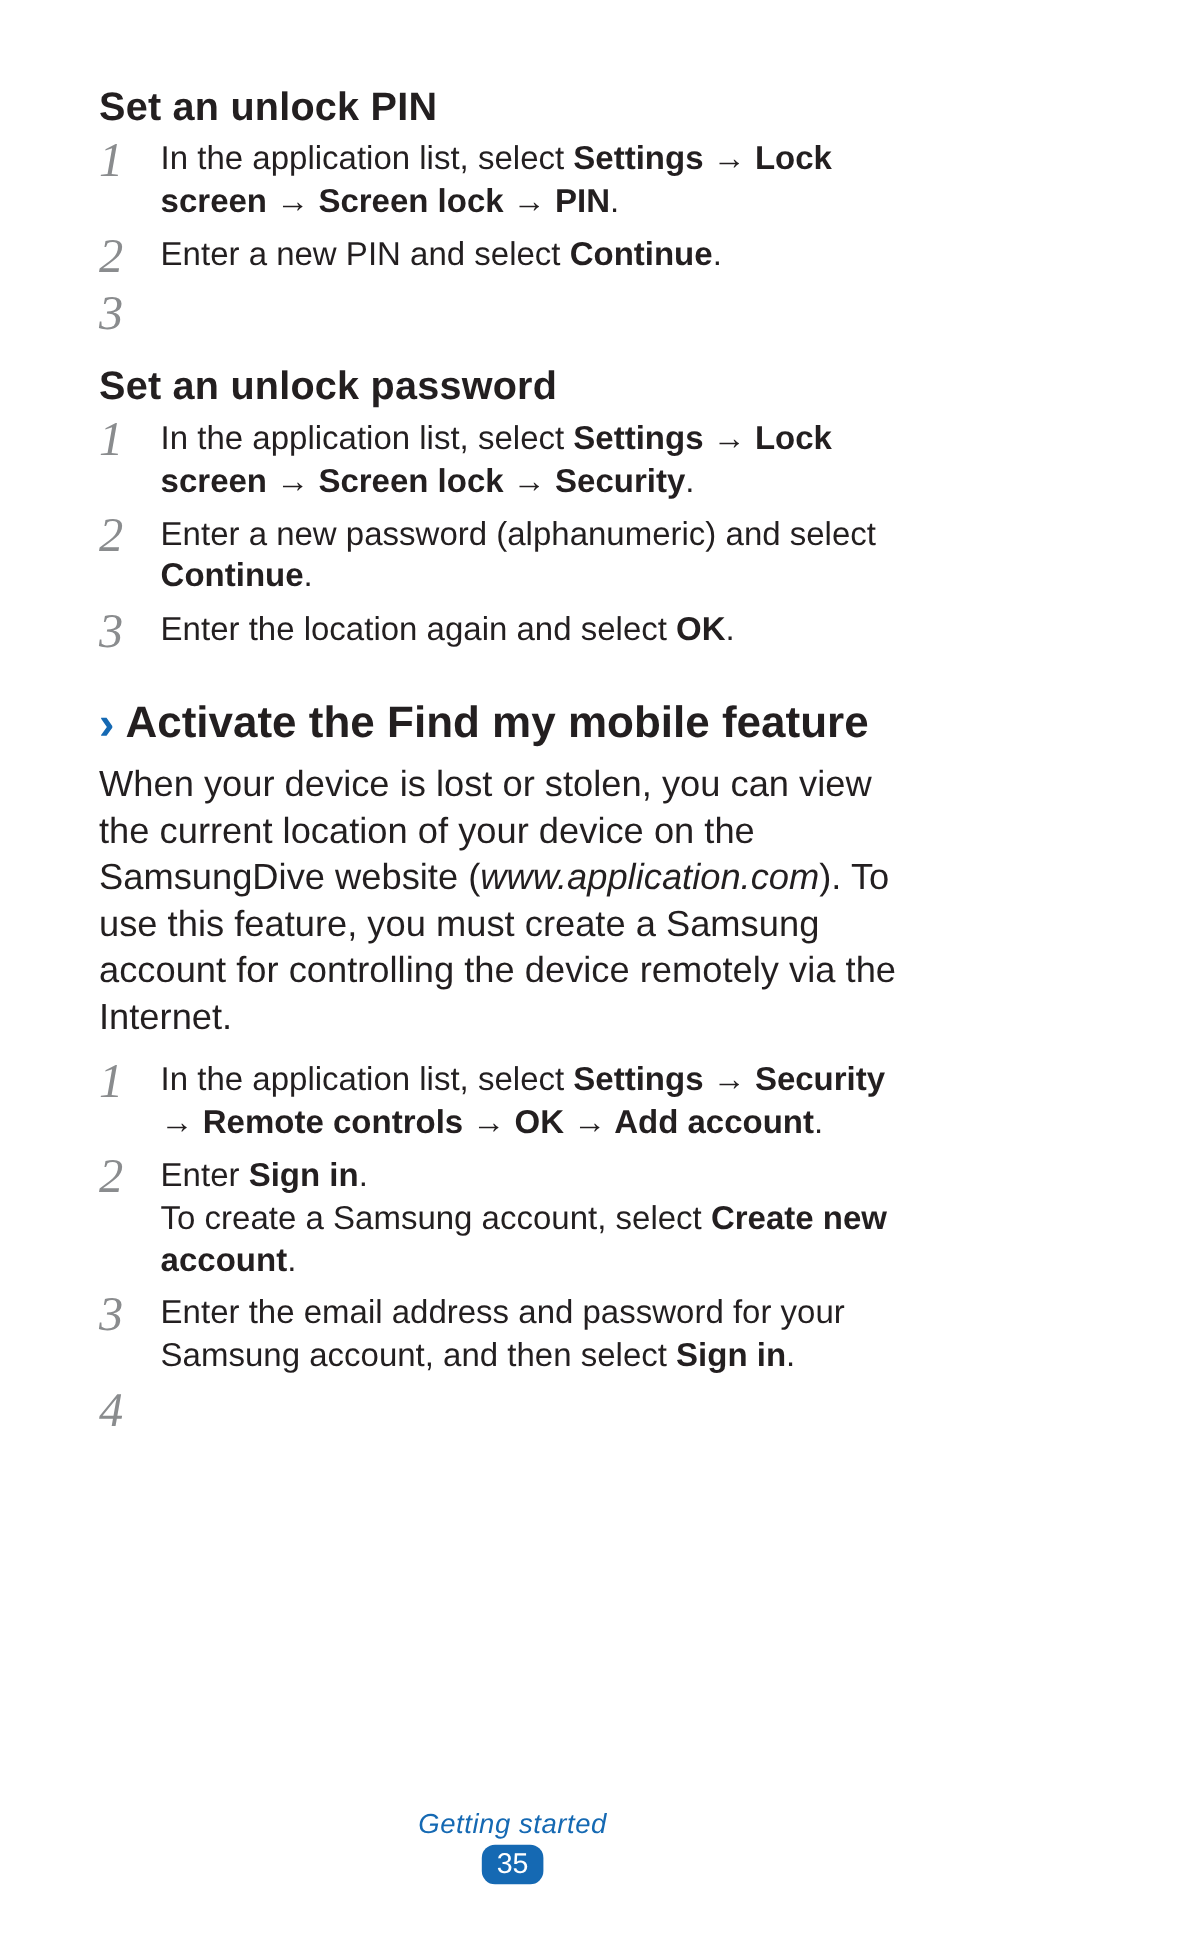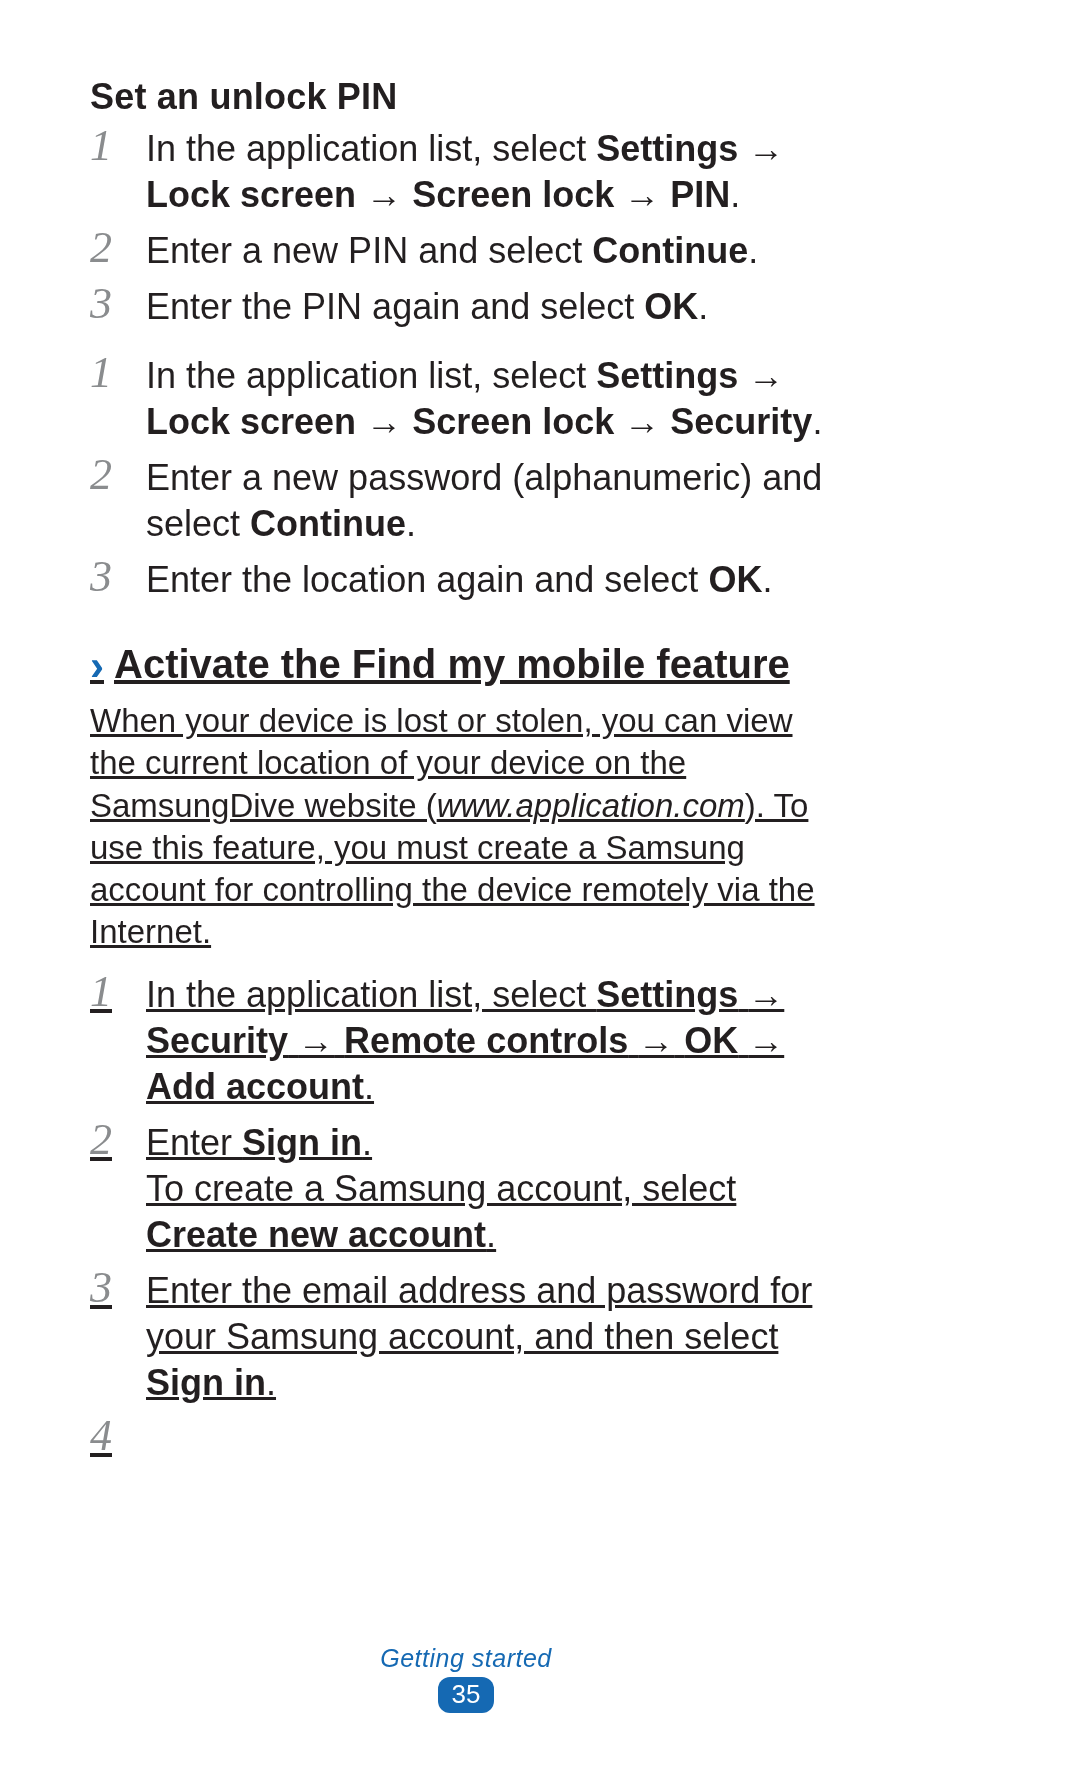--- a/index.html
+++ b/index.html
@@ -1,25 +1,25 @@
 <!DOCTYPE html>
 <html><head>
 <meta charset="utf-8">
 <style>
   * { margin: 0; padding: 0; box-sizing: border-box; }
   html, body { width: 1080px; height: 1771px; background: #fff; font-family: "Myriad Pro", "Segoe UI", Arial, sans-serif; color: #231f20; }
   .page { position: relative; width: 932px; height: 1771px; padding: 75px 90px 0 90px; }
   .subhead { font-weight: 700; font-size: 36px; line-height: 1.2; margin-bottom: 6px; letter-spacing: 0.2px; }
   .row { display: flex; align-items: flex-start; margin: 8px 0 10px 0; }
   .num { font-family: Georgia, "Times New Roman", serif; font-style: italic; font-size: 44px; color: #8a8c8e; width: 56px; flex: none; line-height: 1.0; margin-top: -2px; text-align: left; }
-  .body { font-size: 36px; line-height: 1.28; }
+  .body { font-size: 30px; line-height: 1.28; }
   .b { font-weight: 700; }
   .i { font-style: italic; }
   .arrow { font-weight: 700; }
-  .section { margin-top: 38px; text-decoration: underline; }
+  .section { margin-top: 38px; }
   .section2 { margin-top: 22px; }
   .chev { color: #1569b3; font-weight: 700; font-size: 42px; margin-right: 10px; vertical-align: -2px; }
   .h2 { font-weight: 700; font-size: 40px; line-height: 1.15; margin-bottom: 10px; }
   .para { font-size: 33px; line-height: 1.28; margin-bottom: 18px; }
   .footer { position: absolute; left: 0; right: 0; bottom: 58px; text-align: center; }
   .footer-label { font-style: italic; color: #1569b3; font-size: 25px; letter-spacing: 0.5px; margin-top: 44px; }
   .pagebox { display: inline-block; background: #1569b3; color: #fff; font-size: 26px; padding: 2px 14px 3px 14px; border-radius: 12px; margin-top: 4px; font-weight: 400; }
   .block { margin-bottom: 4px; }
 </style>
 </head>
@@ -39,27 +39,25 @@
 
     <div class="row">
       <div class="num">2</div>
       <div class="body">
         <span>Enter a new PIN and select </span><span class="b">Continue</span><span>.</span>
       </div>
     </div>
 
     <div class="row">
       <div class="num">3</div>
-      <div class="body">
-        <span>Enter the PIN again and select </span><span class="b">OK</span><span>.</span>
-      </div>
     </div>
   </div>
 
   <div class="block section2">
+    <div class="subhead">Set an unlock password</div>
 
     <div class="row">
       <div class="num">1</div>
       <div class="body">
         <span>In the application list, select </span><span class="b">Settings</span><span class="b arrow"> <span>→</span> </span><span class="b">Lock screen</span><span class="b arrow"> <span>→</span> </span><span class="b">Screen lock</span><span class="b arrow"> <span>→</span> </span><span class="b">Security</span><span>.</span>
       </div>
     </div>
 
     <div class="row">
       <div class="num">2</div>

